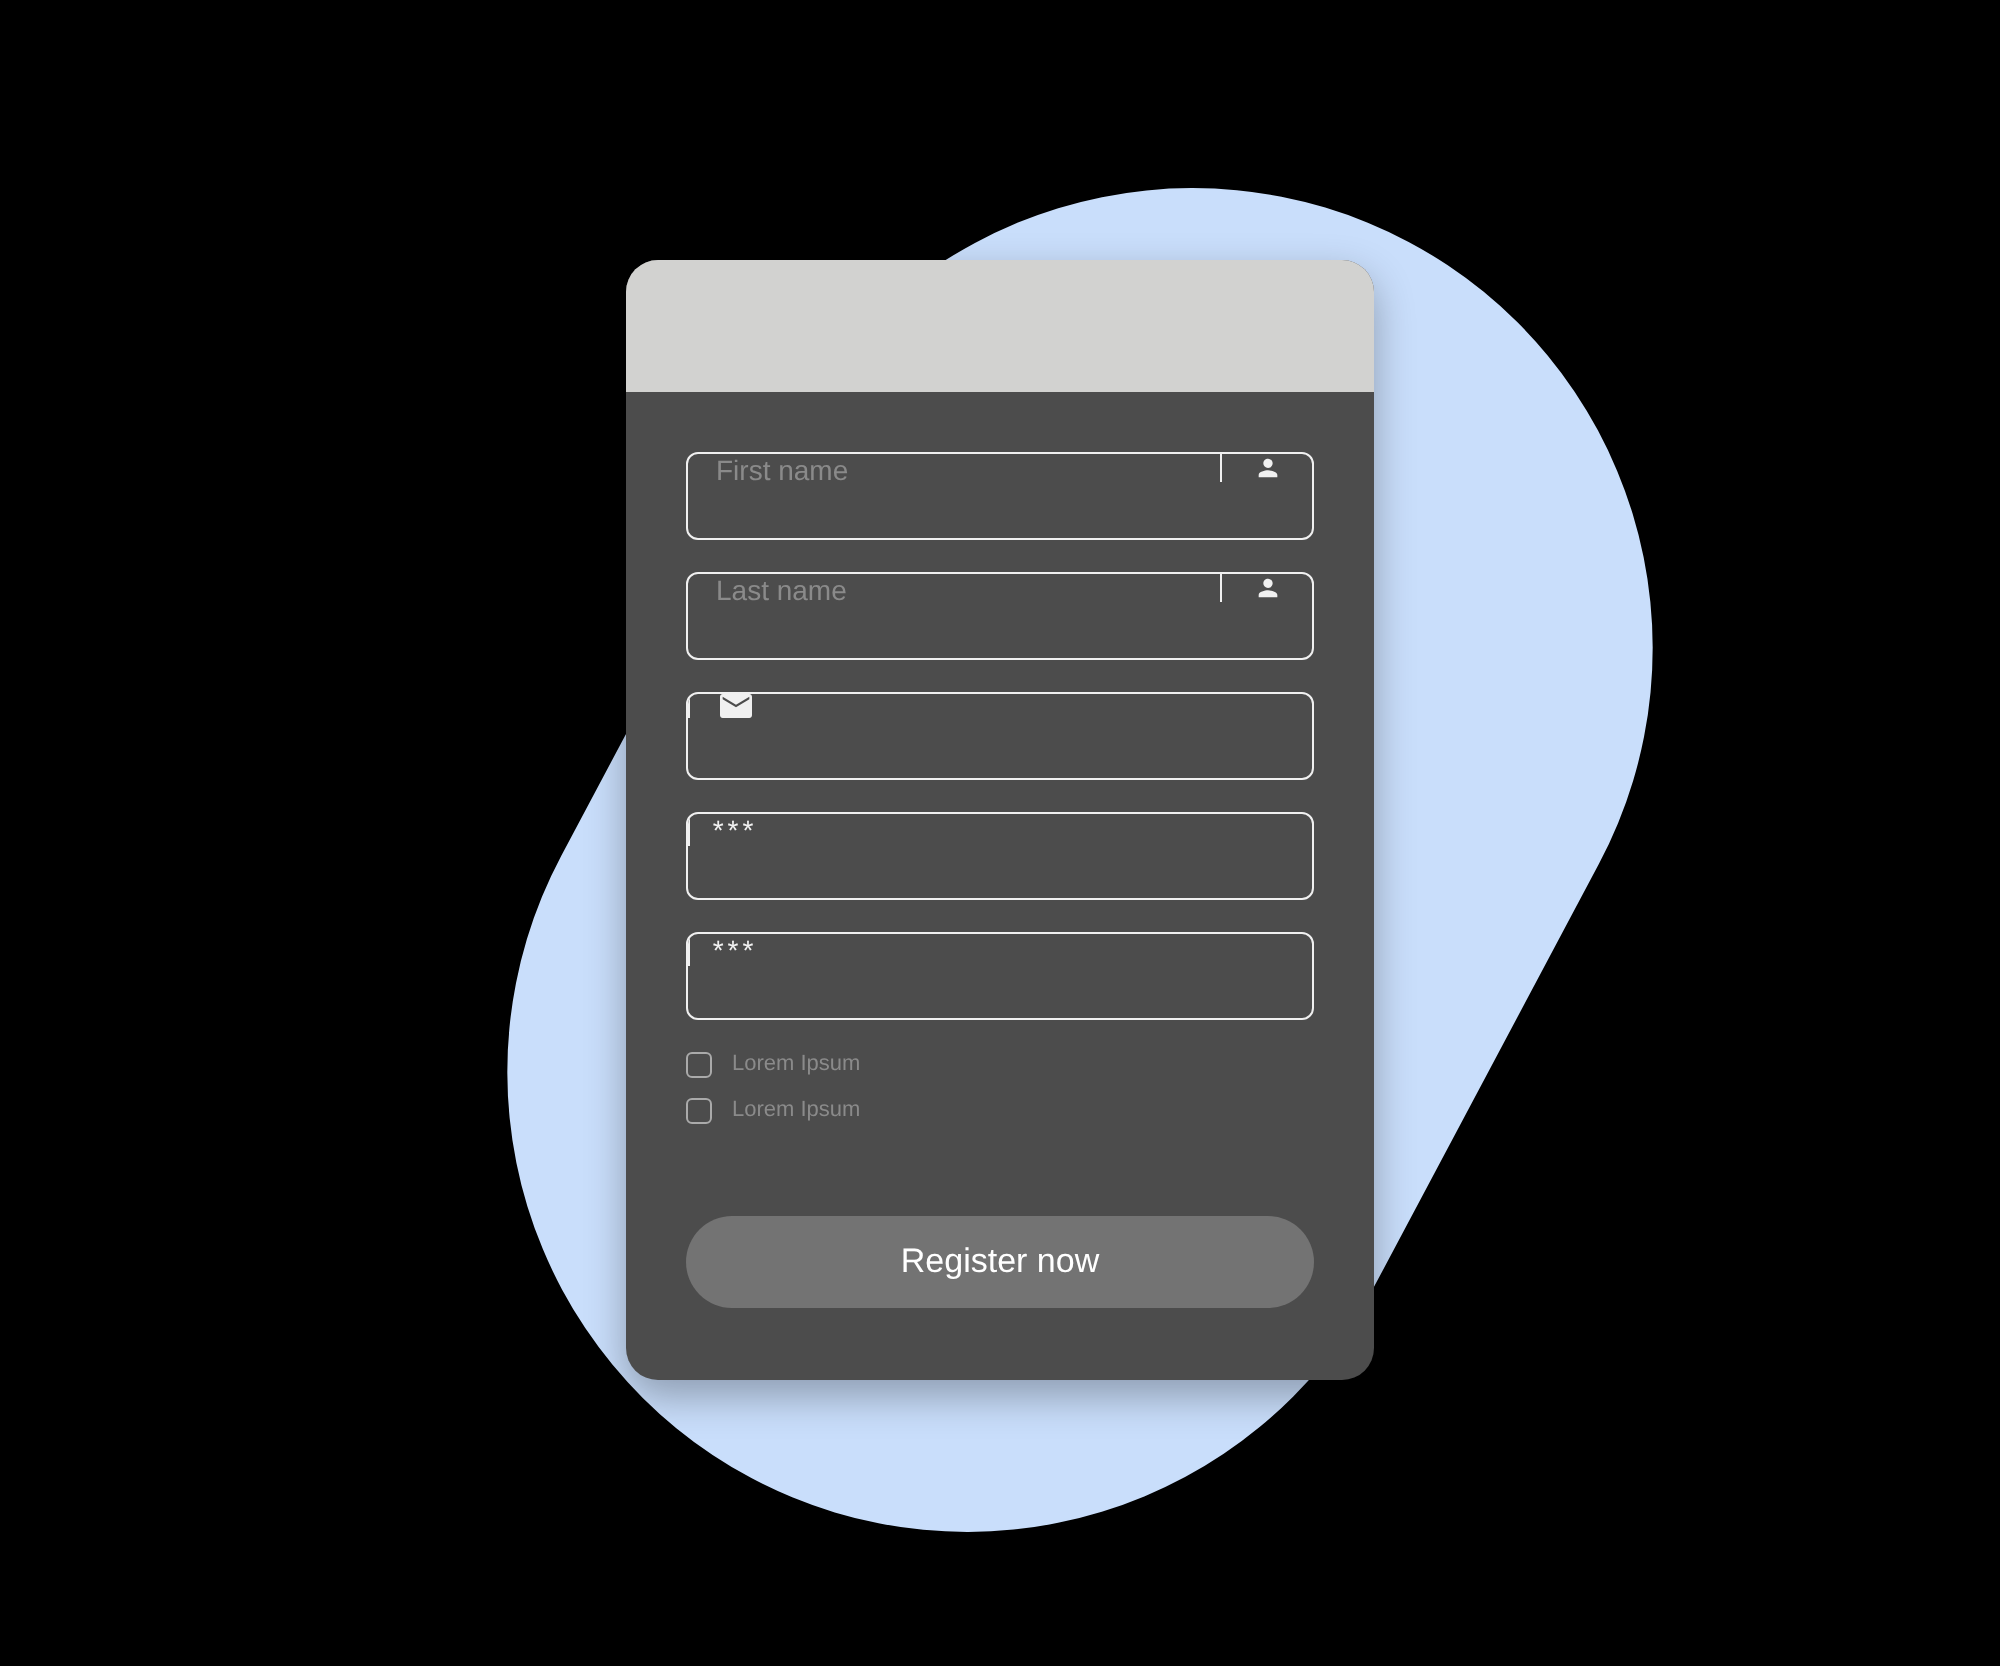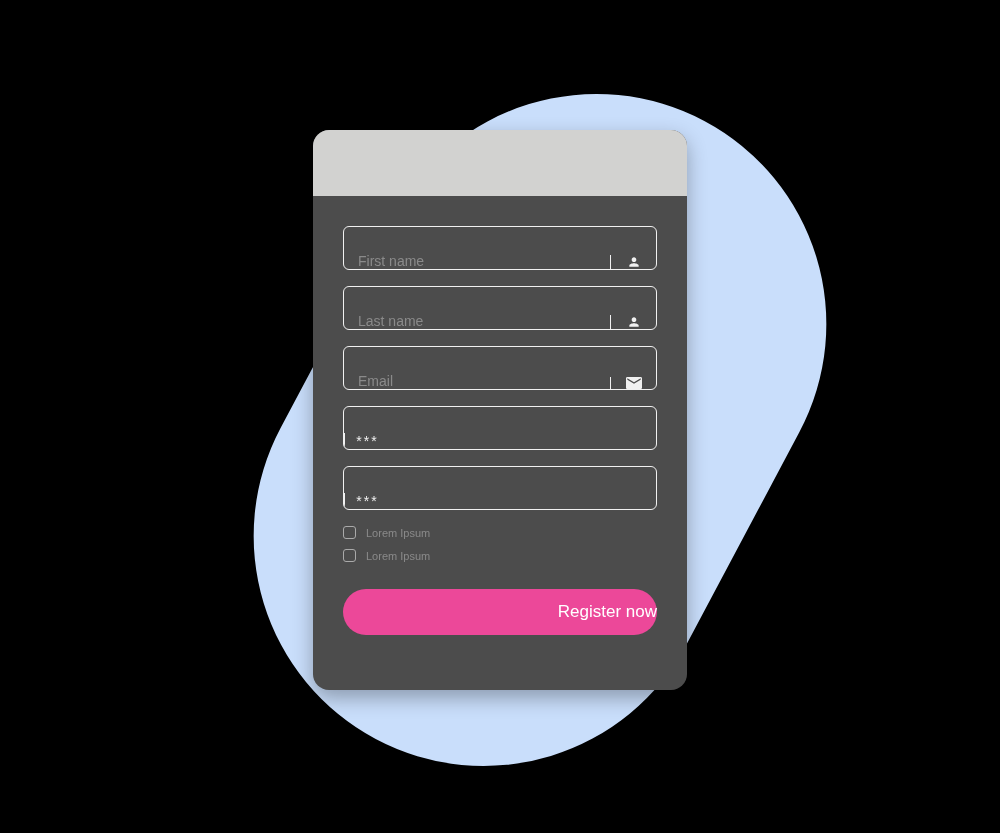--- a/index.html
+++ b/index.html
@@ -41,21 +41,21 @@
     .card-header {
       height: 66px;
       background: #d2d2d0;
       width: 100%;
     }
     .form-body {
       padding: 30px 30px 24px 30px;
     }
     .input-row {
       display: flex;
-      align-items: flex-end;
+      align-items: flex-start;
       border: 1px solid #f0f0f0;
       border-radius: 6px;
       height: 44px;
       margin-bottom: 16px;
       overflow: hidden;
     }
     .input-field {
       flex: 1;
       background: transparent;
       border: none;
@@ -80,49 +80,47 @@
     .input-icon svg {
       fill: #f0f0f0;
     }
     .pw-dots {
       font-size: 14px;
       letter-spacing: 2px;
       color: #f0f0f0;
     }
     .checkbox-row {
       display: flex;
-      align-items: center;
       margin-bottom: 10px;
       gap: 10px;
     }
     .checkbox-box {
       width: 13px;
       height: 13px;
       border: 1.5px solid #aaa;
       border-radius: 3px;
       background: transparent;
       cursor: pointer;
     }
     .checkbox-label {
       color: #8a8a8a;
       font-size: 11px;
     }
     .register-btn {
       width: 100%;
       height: 46px;
-      background: #ec4899;
+      background: #737373;
       border: none;
       border-radius: 23px;
       color: #fff;
       font-size: 17px;
       font-weight: 400;
       cursor: pointer;
-      margin-top: 17px;
+      margin-top: 36px;
       font-family: inherit;
-      text-align: right;
     }
   </style>
 </head>
 <body>
 
 <div class="blob"></div>
 
 <div class="card">
   <div class="card-header"></div>
 
@@ -140,21 +138,20 @@
     <div class="input-row">
       <input type="text" class="input-field" placeholder="Last name" style="">
       <div class="input-icon">
         <svg width="14" height="14" viewBox="0 0 24 24">
             <path d="M12 12c2.2 0 4-1.8 4-4s-1.8-4-4-4-4 1.8-4 4 1.8 4 4 4zm0 2c-2.7 0-8 1.3-8 4v2h16v-2c0-2.7-5.3-4-8-4z"></path>
           </svg>
       </div>
     </div>
 
     <div class="input-row">
-      <input type="text" class="input-field" placeholder="Email" style="">
       <div class="input-icon">
         <svg width="16" height="12" viewBox="0 0 24 18">
             <path d="M22 0H2C0.9 0 0 0.9 0 2v14c0 1.1 0.9 2 2 2h20c1.1 0 2-0.9 2-2V2c0-1.1-0.9-2-2-2zm0 4l-10 6L2 4V2l10 6 10-6v2z"></path>
           </svg>
       </div>
     </div>
 
     <div class="input-row">
       <div class="input-icon">
         <span class="pw-dots">***</span>

